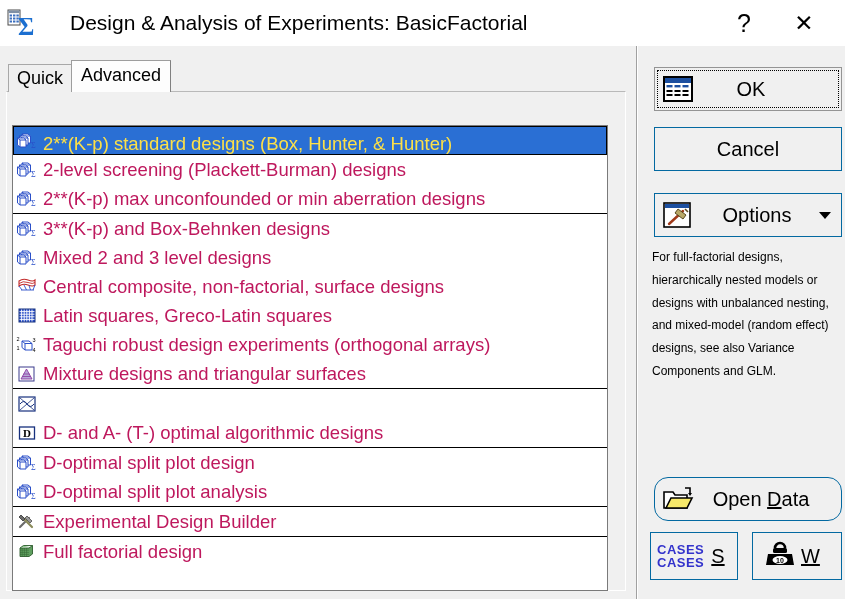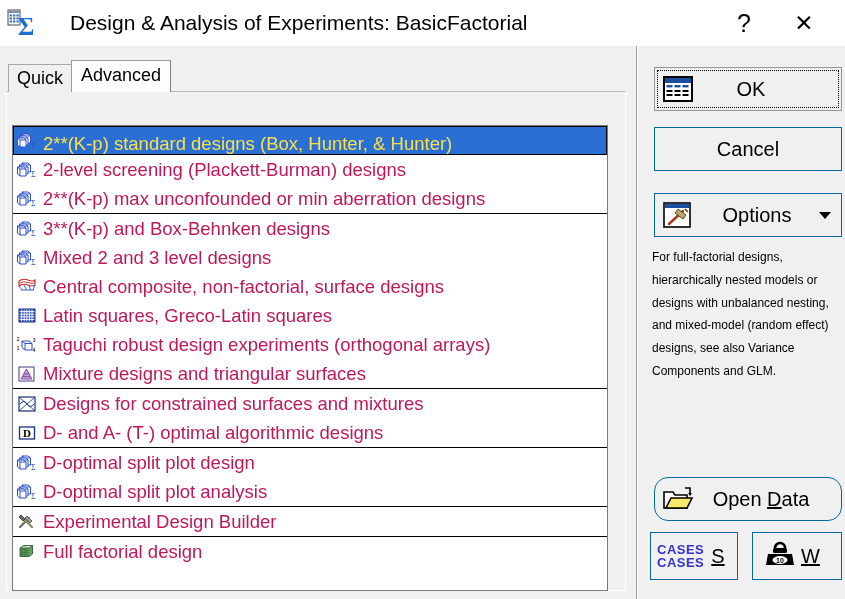--- a/index.html
+++ b/index.html
@@ -448,21 +448,20 @@
       <div class="list-group">
         <div class="list-item">
           <span class="li-icon">
             <svg width="24" height="22" viewBox="0 0 24 22">
               <rect x="3" y="4" width="16" height="14" fill="#ffffff" stroke="#16307d" stroke-width="1.2"></rect>
               <path d="M4 11 Q8 6 11 11 Q14 16 18 11" fill="none" stroke="#16307d" stroke-width="1"></path>
               <path d="M4 17 L18 5" stroke="#16307d" stroke-width="0.8"></path>
               <path d="M4 5 L18 17" stroke="#16307d" stroke-width="0.8"></path>
             </svg>
           </span>
-          <span class="li-label">Designs for constrained surfaces and mixtures</span>
         </div>
         <div class="list-item">
           <span class="li-icon">
             <svg width="24" height="22" viewBox="0 0 24 22">
               <rect x="3.5" y="5" width="15" height="12" fill="#ffffff" stroke="#16307d" stroke-width="1.3"></rect>
               <text x="11" y="15" text-anchor="middle" font-family="'Liberation Serif',serif" font-size="11" font-weight="bold" fill="#000">D</text>
             </svg>
           </span>
           <span class="li-label">D- and A- (T-) optimal algorithmic designs</span>
         </div>

